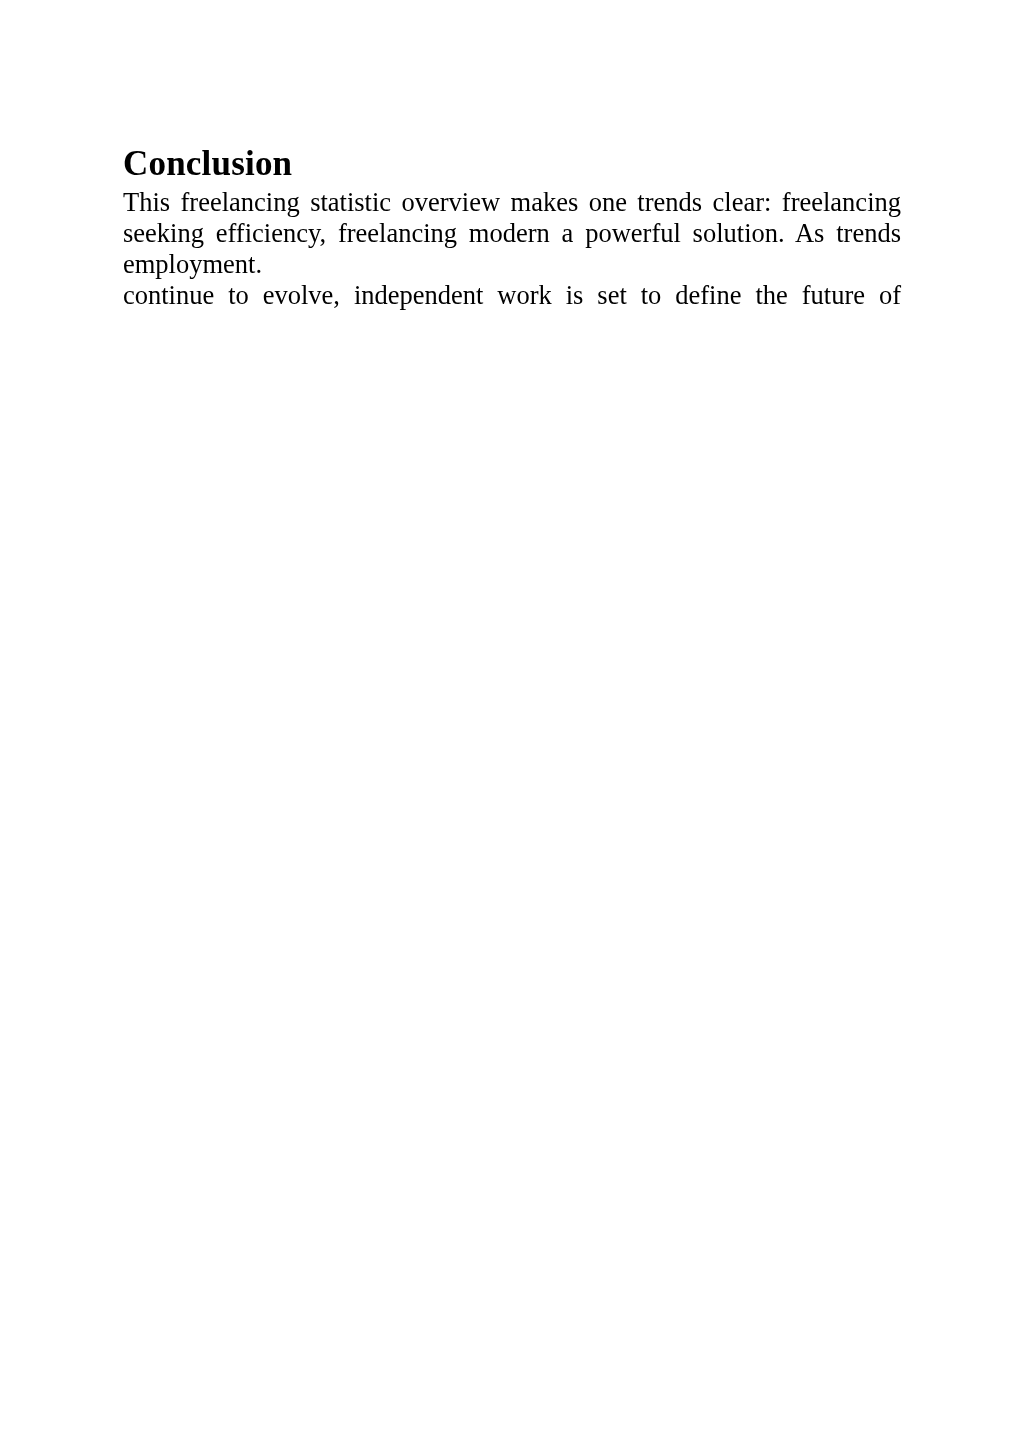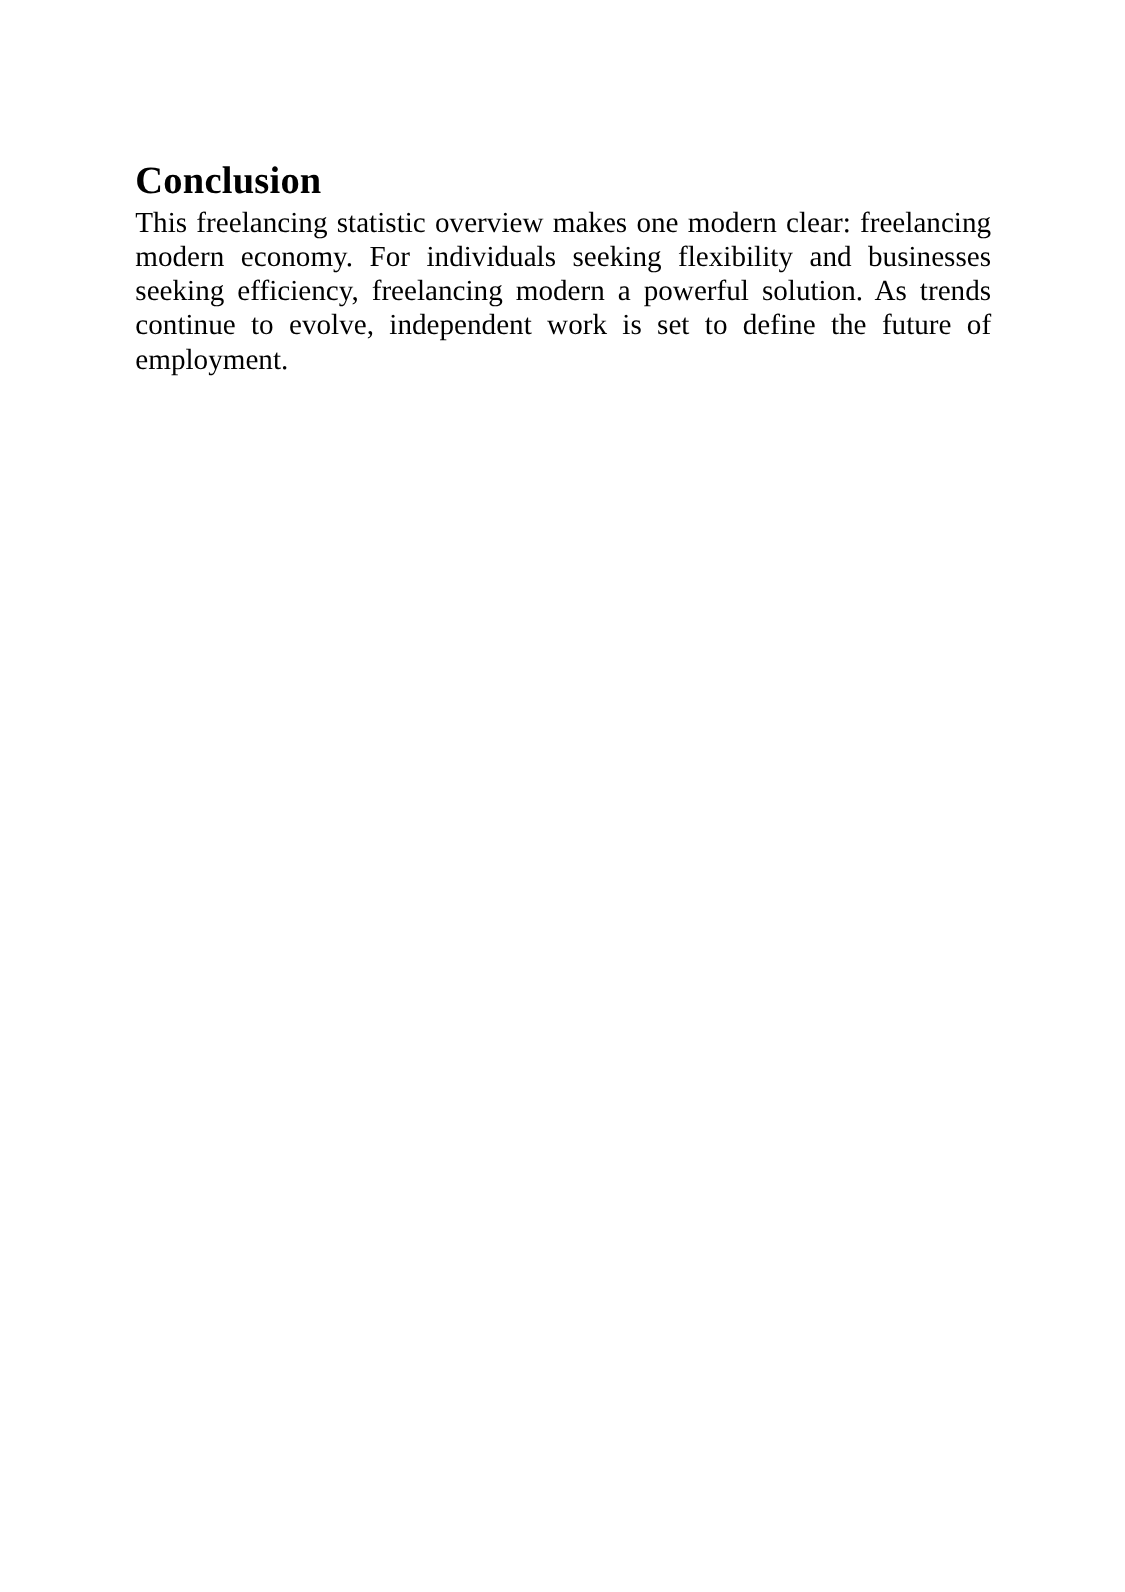--- a/index.html
+++ b/index.html
@@ -43,19 +43,18 @@
     text-align: left;
     text-align-last: left;
   }
 </style>
 </head>
 <body>
 
 <div class="page">
   <h1 class="heading">Conclusion</h1>
   <div class="paragraph">
-      <div class="line">This freelancing statistic overview makes one modern clear: freelancing</div>
-      <div class="line">modern economy. For individuals seeking flexibility and businesses</div>
+      <div class="line">This freelancing statistic overview makes one trends clear: freelancing</div>
       <div class="line">seeking efficiency, freelancing modern a powerful solution. As trends</div>
+      <div class="line line-last">employment.</div>
       <div class="line">continue to evolve, independent work is set to define the future of</div>
-      <div class="line line-last">employment.</div>
     </div>
 </div>
 
 </body></html>

